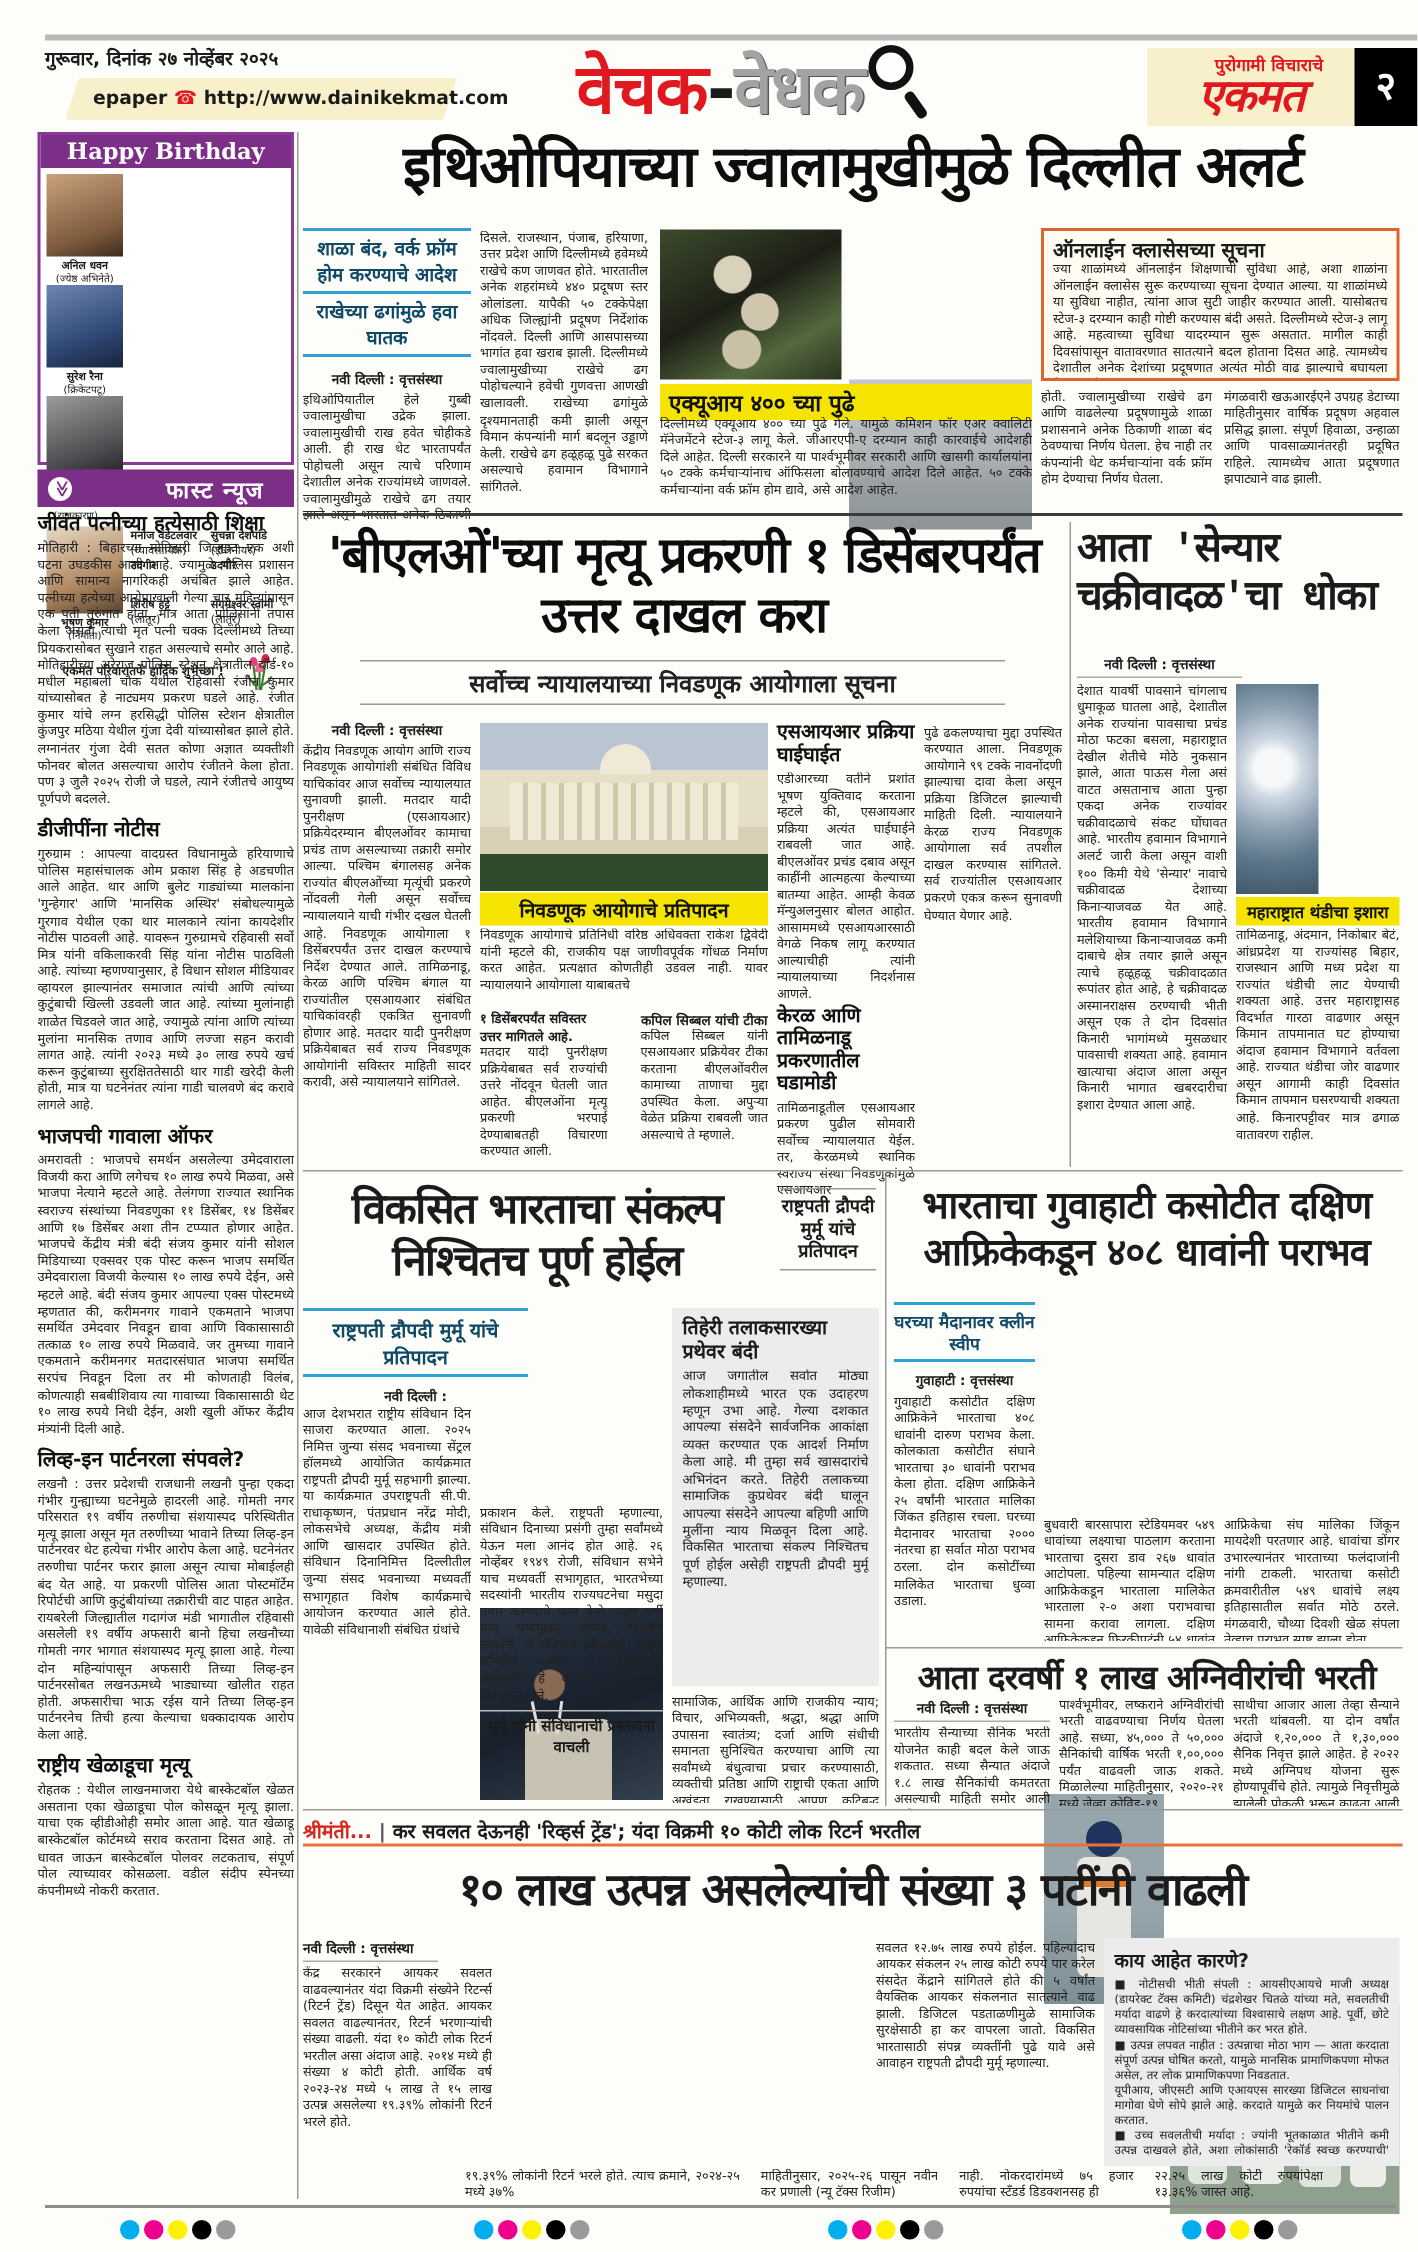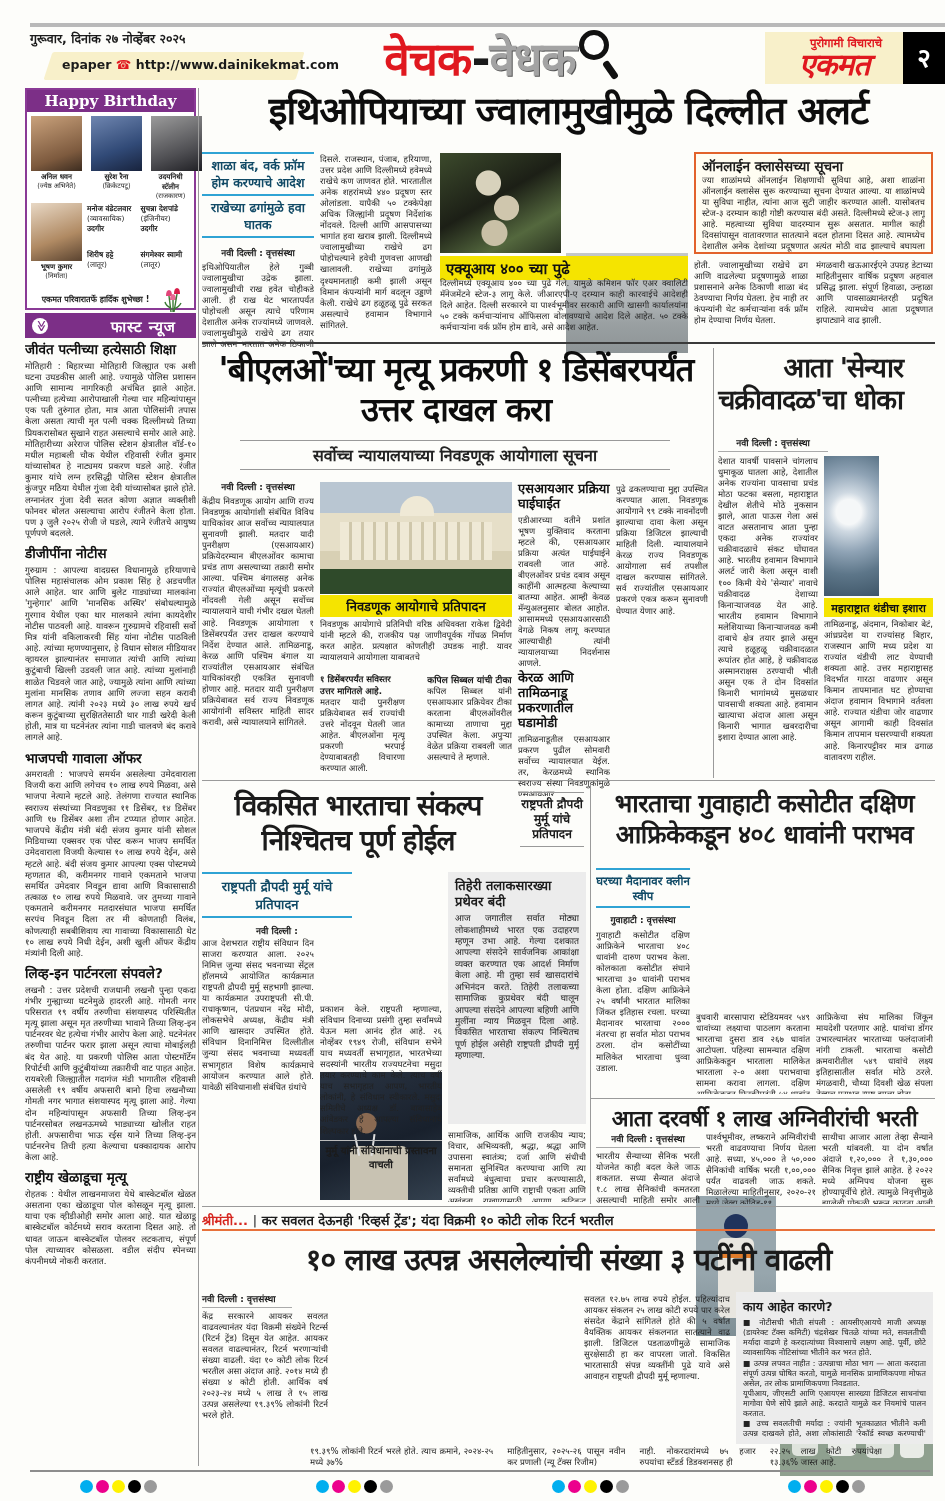--- a/index.html
+++ b/index.html
@@ -43,21 +43,21 @@
   </div>
 
   <div class="abs" style="left:765px;top:32px;width:138px;height:52px;background:#f8f0ca;text-align:center;padding-top:3px;">
     <div style="color:#e0181f;font-weight:bold;font-size:11.5px;padding-left:24px;">पुरोगामी विचाराचे</div>
     <div style="color:#e0181f;font-weight:bold;font-size:30px;font-style:italic;line-height:1;letter-spacing:-1px;">एकमत</div>
   </div>
   <div class="abs" style="left:903px;top:32px;width:42px;height:52px;background:#000;color:#fff;text-align:center;font-size:26px;font-weight:bold;line-height:52px;">२</div>
 
   <div class="abs" style="left:25px;top:88px;width:171px;height:222px;border:2px solid #8a3a96;background:#fff;">
     <div style="background:#7c2f87;color:#fff;text-align:center;font-family:'DejaVu Serif',serif;font-weight:bold;font-size:15px;padding:2px 0;">Happy Birthday</div>
-    <div style="display:flex;justify-content:space-between;padding:4px 4px 0;">
+    <div style="display:flex;justify-content:space-between;padding:4px 4px 0;flex-direction:column;">
       <div style="width:51px;text-align:center;">
         <div class="photo" style="width:51px;height:55px;background:linear-gradient(160deg,#caa27c,#7d5a3e 70%,#3c2c20);"></div>
         <div style="font-size:7.2px;font-weight:bold;">अनिल धवन</div>
         <div style="font-size:6.8px;">(ज्येष्ठ अभिनेते)</div>
       </div>
       <div style="width:51px;text-align:center;">
         <div class="photo" style="width:51px;height:55px;background:linear-gradient(160deg,#6f86b0,#314a77 60%,#18233d);"></div>
         <div style="font-size:7.2px;font-weight:bold;">सुरेश रैना</div>
         <div style="font-size:6.8px;">(क्रिकेटपटू)</div>
       </div>
@@ -160,21 +160,21 @@
     <div class="dateline" style="text-align:center;">नवी दिल्ली : वृत्तसंस्था</div>
     <div class="bodytxt" style="height:282px;">केंद्रीय निवडणूक आयोग आणि राज्य निवडणूक आयोगांशी संबंधित विविध याचिकांवर आज सर्वोच्च न्यायालयात सुनावणी झाली. मतदार यादी पुनरीक्षण (एसआयआर) प्रक्रियेदरम्यान बीएलओंवर कामाचा प्रचंड ताण असल्याच्या तक्रारी समोर आल्या. पश्चिम बंगालसह अनेक राज्यांत बीएलओंच्या मृत्यूंची प्रकरणे नोंदवली गेली असून सर्वोच्च न्यायालयाने याची गंभीर दखल घेतली आहे. निवडणूक आयोगाला १ डिसेंबरपर्यंत उत्तर दाखल करण्याचे निर्देश देण्यात आले. तामिळनाडू, केरळ आणि पश्चिम बंगाल या राज्यांतील एसआयआर संबंधित याचिकांवरही एकत्रित सुनावणी होणार आहे. मतदार यादी पुनरीक्षण प्रक्रियेबाबत सर्व राज्य निवडणूक आयोगांनी सविस्तर माहिती सादर करावी, असे न्यायालयाने सांगितले.</div>
   </div>
 
   <div class="abs" style="left:320px;top:482px;width:192px;">
     <div class="photo" style="width:192px;height:112px;background:linear-gradient(180deg,#b9c6d2 0 28%,#e6dfc8 28% 62%,#d8d0b4 62% 78%,#2f4a2a 78% 100%);">
       <div style="position:absolute;left:80px;top:14px;width:34px;height:20px;border-radius:17px 17px 0 0;background:#efe9d6;"></div>
       <div style="position:absolute;left:20px;top:40px;width:152px;height:38px;background:repeating-linear-gradient(90deg,#efe9d6 0 9px,#cfc7ab 9px 12px);"></div>
     </div>
     <div class="ycap" style="font-size:13px;margin-top:1px;">निवडणूक आयोगाचे प्रतिपादन</div>
-    <div class="bodytxt" style="height:50px;margin-top:2px;">निवडणूक आयोगाचे प्रतिनिधी वरिष्ठ अधिवक्ता राकेश द्विवेदी यांनी म्हटले की, राजकीय पक्ष जाणीवपूर्वक गोंधळ निर्माण करत आहेत. प्रत्यक्षात कोणतीही उघडक नाही. यावर न्यायालयाने आयोगाला याबाबतचे</div>
+    <div class="bodytxt" style="height:50px;margin-top:2px;">निवडणूक आयोगाचे प्रतिनिधी वरिष्ठ अधिवक्ता राकेश द्विवेदी यांनी म्हटले की, राजकीय पक्ष जाणीवपूर्वक गोंधळ निर्माण करत आहेत. प्रत्यक्षात कोणतीही उडवल नाही. यावर न्यायालयाने आयोगाला याबाबतचे</div>
     <div style="display:flex;gap:22px;margin-top:4px;justify-content:center;">
       <div style="width:92px;">
         <div style="font-weight:bold;font-size:8.6px;">१ डिसेंबरपर्यंत सविस्तर उत्तर मागितले आहे.</div>
         <div class="bodytxt" style="height:78px;">मतदार यादी पुनरीक्षण प्रक्रियेबाबत सर्व राज्यांची उत्तरे नोंदवून घेतली जात आहेत. बीएलओंना मृत्यू प्रकरणी भरपाई देण्याबाबतही विचारणा करण्यात आली.</div>
       </div>
       <div style="width:92px;">
         <div style="font-weight:bold;font-size:9px;text-align:center;">कपिल सिब्बल यांची टीका</div>
         <div class="bodytxt" style="height:78px;">कपिल सिब्बल यांनी एसआयआर प्रक्रियेवर टीका करताना बीएलओंवरील कामाच्या ताणाचा मुद्दा उपस्थित केला. अपुऱ्या वेळेत प्रक्रिया राबवली जात असल्याचे ते म्हणाले.</div>
       </div>
     </div>
@@ -183,21 +183,21 @@
   <div class="abs" style="left:518px;top:482px;width:92px;">
     <div class="colhead" style="margin-top:0;font-size:13px;">एसआयआर प्रक्रिया घाईघाईत</div>
     <div class="bodytxt" style="height:152px;">एडीआरच्या वतीने प्रशांत भूषण युक्तिवाद करताना म्हटले की, एसआयआर प्रक्रिया अत्यंत घाईघाईने राबवली जात आहे. बीएलओंवर प्रचंड दबाव असून काहींनी आत्महत्या केल्याच्या बातम्या आहेत. आम्ही केवळ मॅन्युअलनुसार बोलत आहोत. आसाममध्ये एसआयआरसाठी वेगळे निकष लागू करण्यात आल्याचीही त्यांनी न्यायालयाच्या निदर्शनास आणले.</div>
     <div class="colhead" style="font-size:13px;">केरळ आणि तामिळनाडू प्रकरणातील घडामोडी</div>
     <div class="bodytxt" style="height:62px;">तामिळनाडूतील एसआयआर प्रकरण पुढील सोमवारी सर्वोच्च न्यायालयात येईल. तर, केरळमध्ये स्थानिक स्वराज्य संस्था निवडणुकांमुळे एसआयआर</div>
   </div>
   <div class="abs bodytxt" style="left:616px;top:484px;width:92px;height:290px;">पुढे ढकलण्याचा मुद्दा उपस्थित करण्यात आला. निवडणूक आयोगाने ९९ टक्के नावनोंदणी झाल्याचा दावा केला असून प्रक्रिया डिजिटल झाल्याची माहिती दिली. न्यायालयाने केरळ राज्य निवडणूक आयोगाला सर्व तपशील दाखल करण्यास सांगितले. सर्व राज्यांतील एसआयआर प्रकरणे एकत्र करून सुनावणी घेण्यात येणार आहे.</div>
 
   <div class="abs hairline" style="left:713px;top:348px;width:1px;height:430px;"></div>
 
-  <div class="abs" style="left:688px;top:352px;width:215px;text-align:right;font-size:27px;font-weight:bold;letter-spacing:-1px;line-height:1.2;">आता 'सेन्यार चक्रीवादळ'चा धोका</div>
+  <div class="abs" style="left:718px;top:352px;width:215px;text-align:left;font-size:27px;font-weight:bold;letter-spacing:-1px;line-height:1.2;font-family:Liberation Mono, monospace;">आता 'सेन्यार चक्रीवादळ'चा धोका</div>
   <div class="abs dateline" style="left:718px;top:436px;width:110px;text-align:center;border-bottom:1px solid #aaa;padding-bottom:2px;">नवी दिल्ली : वृत्तसंस्था</div>
   <div class="abs bodytxt" style="left:718px;top:456px;width:100px;height:320px;">देशात यावर्षी पावसाने चांगलाच धुमाकूळ घातला आहे, देशातील अनेक राज्यांना पावसाचा प्रचंड मोठा फटका बसला, महाराष्ट्रात देखील शेतीचे मोठे नुकसान झाले, आता पाऊस गेला असं वाटत असतानाच आता पुन्हा एकदा अनेक राज्यांवर चक्रीवादळाचे संकट घोंघावत आहे. भारतीय हवामान विभागाने अलर्ट जारी केला असून वाशी १०० किमी येथे 'सेन्यार' नावाचे चक्रीवादळ देशाच्या किनाऱ्याजवळ येत आहे. भारतीय हवामान विभागाने मलेशियाच्या किनाऱ्याजवळ कमी दाबाचे क्षेत्र तयार झाले असून त्याचे हळूहळू चक्रीवादळात रूपांतर होत आहे, हे चक्रीवादळ अस्मानराक्षस ठरण्याची भीती असून एक ते दोन दिवसांत किनारी भागांमध्ये मुसळधार पावसाची शक्यता आहे. हवामान खात्याचा अंदाज आला असून किनारी भागात खबरदारीचा इशारा देण्यात आला आहे.</div>
   <div class="abs" style="left:824px;top:456px;width:109px;">
     <div style="display:flex;">
       <div class="photo" style="width:55px;height:140px;background:radial-gradient(circle at 45% 40%,#f5f7f8 0 14%,#cfd9e2 22%,#8fa3b5 45%,#5d7689 70%,#3f5668 100%);"></div>
       <div class="photo" style="width:54px;height:140px;background:linear-gradient(160deg,#cdb896 0%,#a88d66 45%,#6e573c 80%,#4434222 100%),linear-gradient(#8a7252,#55432e);"></div>
     </div>
     <div class="ycap" style="font-size:11px;margin-top:2px;">महाराष्ट्रात थंडीचा इशारा</div>
     <div class="bodytxt" style="height:158px;margin-top:2px;">तामिळनाडू, अंदमान, निकोबार बेटं, आंध्रप्रदेश या राज्यांसह बिहार, राजस्थान आणि मध्य प्रदेश या राज्यांत थंडीची लाट येण्याची शक्यता आहे. उत्तर महाराष्ट्रासह विदर्भात गारठा वाढणार असून किमान तापमानात घट होण्याचा अंदाज हवामान विभागाने वर्तवला आहे. राज्यात थंडीचा जोर वाढणार असून आगामी काही दिवसांत किमान तापमान घसरण्याची शक्यता आहे. किनारपट्टीवर मात्र ढगाळ वातावरण राहील.</div>
   </div>

